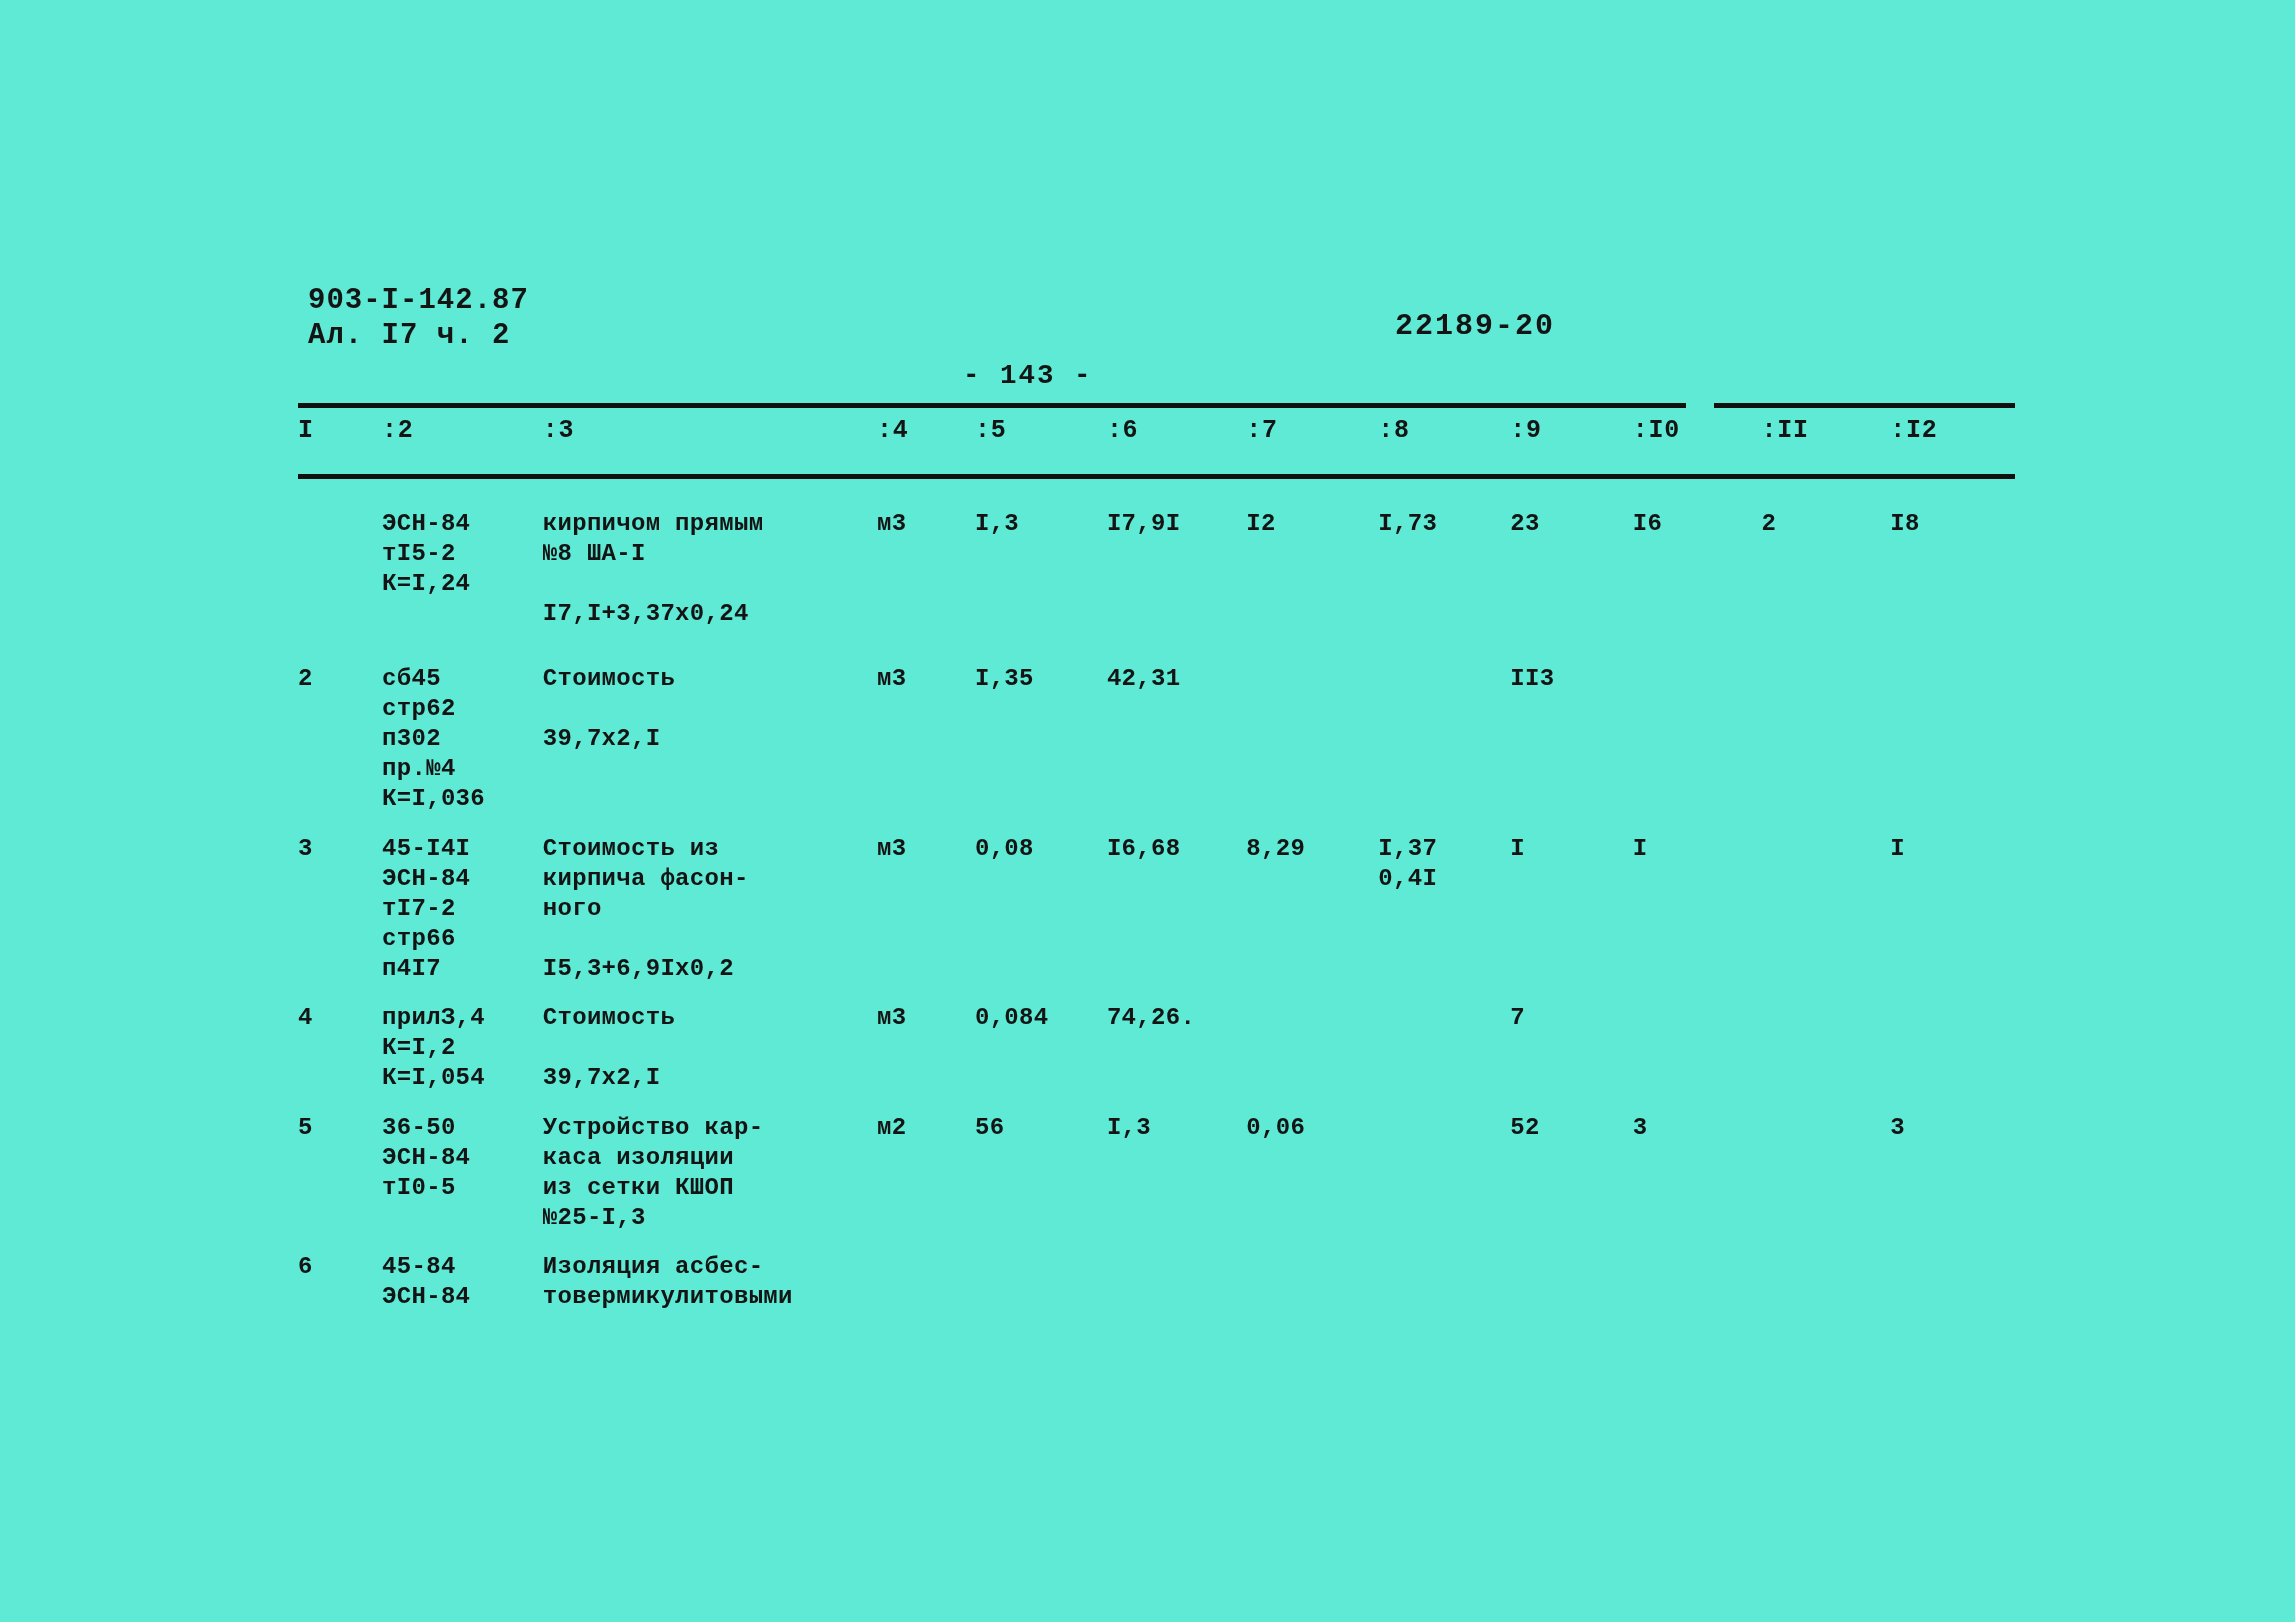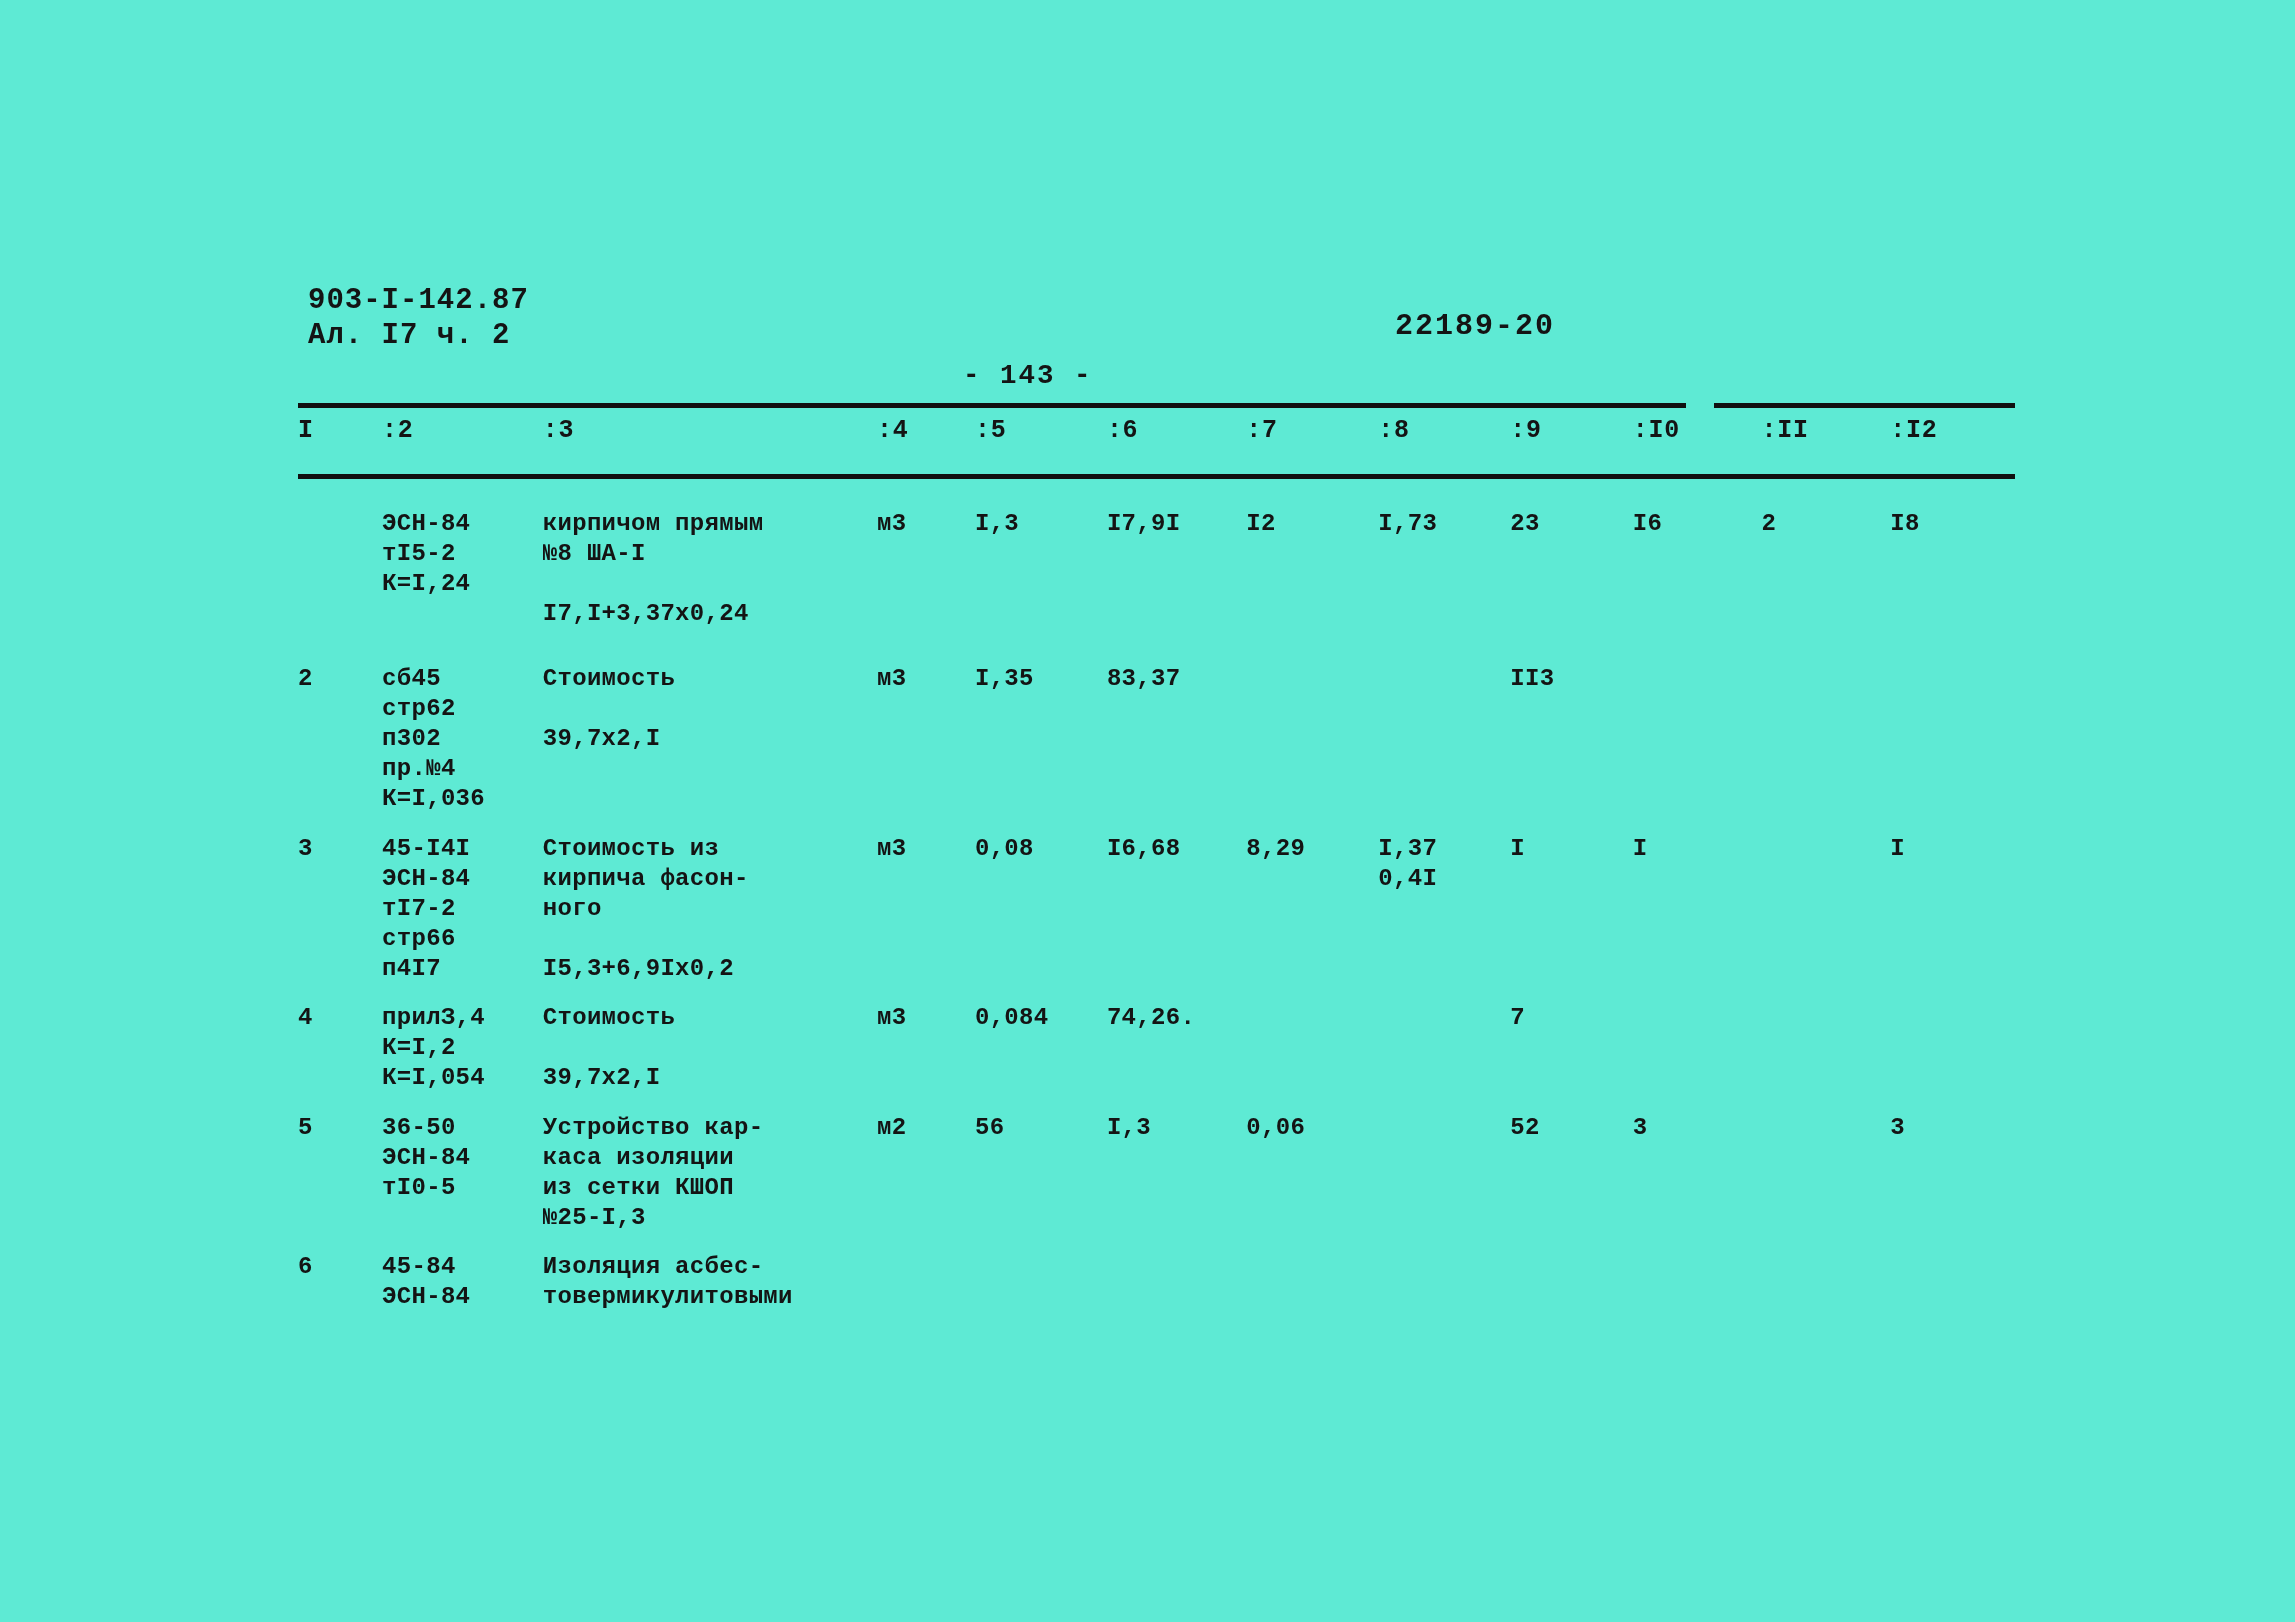--- a/index.html
+++ b/index.html
@@ -230,21 +230,21 @@
           <td class="colcode cell-lines">сб45
 стр62
 п302
 пр.№4
 К=I,036</td>
           <td class="desc cell-lines">Стоимость
 
 39,7х2,I</td>
           <td class="num cell-lines">м3</td>
           <td class="num cell-lines">I,35</td>
-          <td class="num cell-lines">83,37</td>
+          <td class="num cell-lines">42,31</td>
           <td class="num cell-lines"></td>
           <td class="num cell-lines"></td>
           <td class="num cell-lines">II3</td>
           <td class="num cell-lines"></td>
           <td class="num cell-lines"></td>
           <td class="num cell-lines"></td>
         </tr>
 
         <tr class="spacer-row-sm">
             <td colspan="12"></td>

